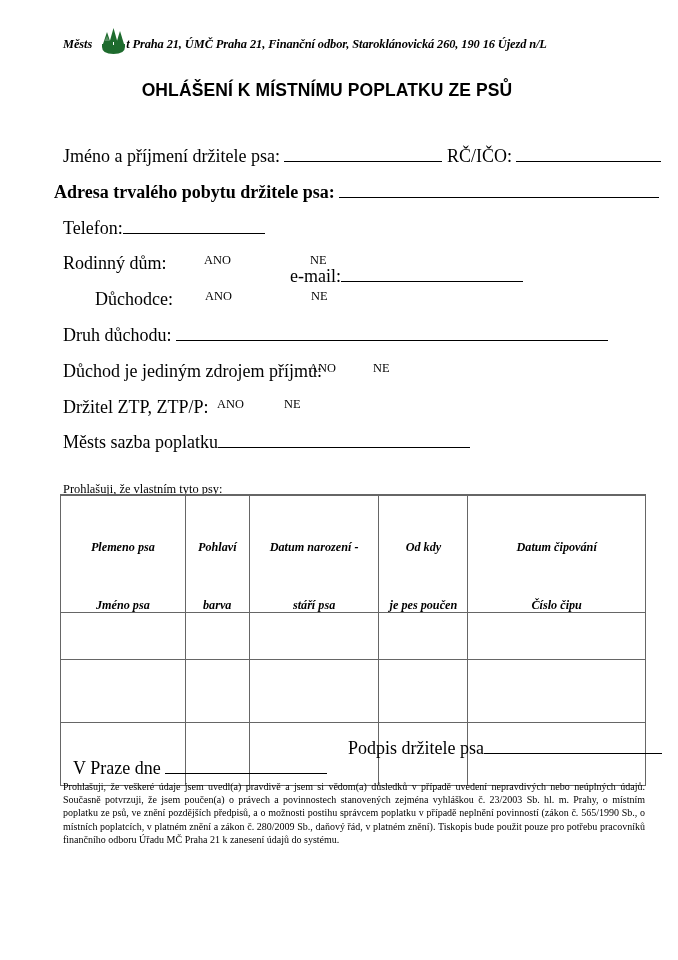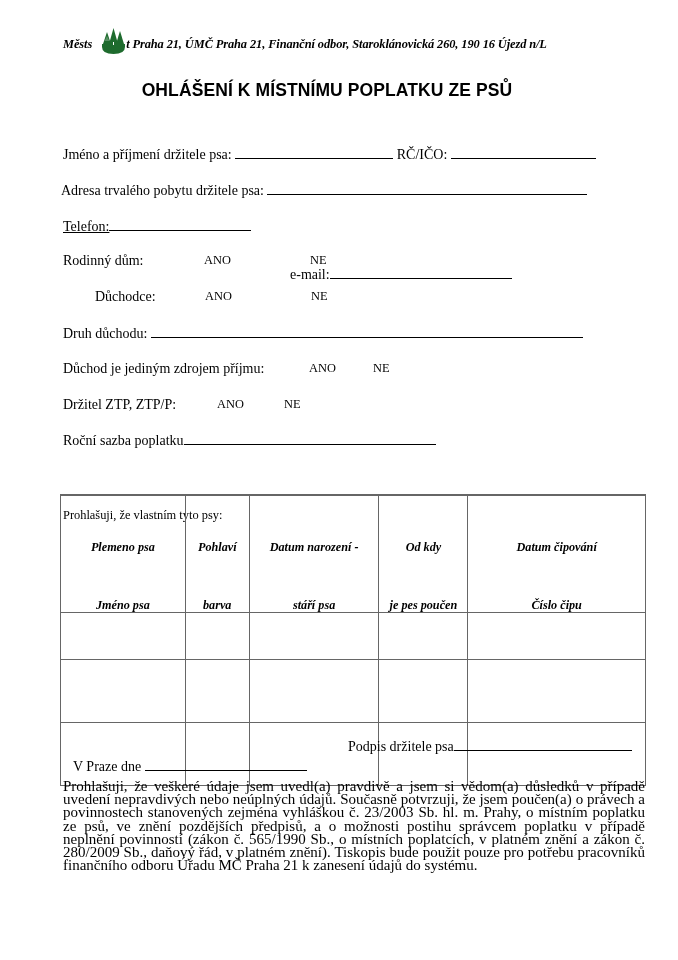--- a/index.html
+++ b/index.html
@@ -3,33 +3,33 @@
 <meta charset="utf-8">
 <style>
   html, body { margin: 0; padding: 0; background: #ffffff; }
   body { width: 678px; height: 960px; position: relative; overflow: hidden;
          font-family: "Liberation Serif", "DejaVu Serif", serif; color: #000; }
   .abs { position: absolute; white-space: nowrap; }
   .header-line { left: 63px; top: 37px; font-size: 12.4px; font-style: italic; font-weight: bold; letter-spacing: -0.1px; }
   .logo { position: absolute; left: 101px; top: 27px; width: 25px; height: 28px; }
   .title { left: 0; width: 654px; top: 80px; text-align: center;
            font-family: "Liberation Sans", "DejaVu Sans", sans-serif; font-weight: bold; font-size: 17.5px; letter-spacing: 0.1px; }
-  .field { font-size: 14px; }
+  .field { font-size: 18px; }
   .line { display: inline-block; border-bottom: 1px solid #000; height: 12px; vertical-align: baseline; }
   .opt { position: absolute; font-size: 12.4px; }
-  .intro { left: 63px; top: 482px; font-size: 12.4px; margin-top: 26px; }
+  .intro { left: 63px; top: 482px; font-size: 12.4px; }
   table.dogs { position: absolute; left: 60px; top: 494px; width: 586px; border-collapse: collapse; }
   table.dogs th, table.dogs td { border: 1.5px solid #666; padding: 0; }
   table.dogs th { font-weight: bold; font-style: italic; font-size: 12.2px; line-height: 14px; text-align: center; height: 35px; vertical-align: middle; }
   table.dogs th span { display: block; margin-top: 44px; }
   table.dogs tr.hdr th { border-top-width: 2px; }
   .r1 td { height: 46px; }
   .r2 td { height: 62px; }
   .r3 td { height: 62px; }
-  .decl { position: absolute; left: 63px; top: 780px; width: 582px; font-size: 15px; line-height: 13.2px; text-align: justify; }
+  .decl { position: absolute; left: 63px; top: 780px; width: 582px; font-size: 10px; line-height: 13.2px; text-align: justify; }
 </style>
 </head>
 <body>
 
 <div class="abs header-line">
   <span>Městs</span><span style="display:inline-block;width:26px;"></span><span>ist Praha 21, ÚMČ Praha 21, Finanční odbor, Staroklánovická 260, 190 16 Újezd n/L</span>
 </div>
 <svg class="logo" viewBox="0 0 25 28">
   <rect x="0" y="0" width="25" height="28" fill="#fff"></rect>
   <path d="M1 17 L24 17 L24 20 Q24 27 12.5 27 Q1 27 1 20 Z" fill="#1e6b2e"></path>
@@ -42,26 +42,26 @@
 
 <div class="abs title">OHLÁŠENÍ K MÍSTNÍMU POPLATKU ZE PSŮ</div>
 
 <div class="abs field" style="left:63px; top:146px;">
   <span>Jméno a příjmení držitele psa:</span>
   <span class="line" style="width:158px;"></span>
   <span>RČ/IČO:</span>
   <span class="line" style="width:145px;"></span>
 </div>
 
-<div class="abs field" style="left:61px; top:182px;">
+<div class="abs field" style="left:54px; top:182px;font-weight:bold;">
   <span>Adresa trvalého pobytu držitele psa:</span>
   <span class="line" style="width:320px;"></span>
 </div>
 
-<div class="abs field" style="left:63px; top:218px;text-decoration:underline;">
+<div class="abs field" style="left:63px; top:218px;">
   <span>Telefon:</span><span class="line" style="width:142px;"></span>
 </div>
 <div class="abs field" style="left:290px; top:218px;margin-top:48px;">
   <span>e-mail:</span><span class="line" style="width:182px;"></span>
 </div>
 
 <div class="abs field" style="left:63px; top:253px;">Rodinný dům:</div>
 <div class="opt" style="left:204px; top:253px;">ANO</div>
 <div class="opt" style="left:310px; top:253px;">NE</div>
 
@@ -76,21 +76,21 @@
 
 <div class="abs field" style="left:63px; top:361px;">Důchod je jediným zdrojem příjmu:</div>
 <div class="opt" style="left:309px; top:361px;">ANO</div>
 <div class="opt" style="left:373px; top:361px;">NE</div>
 
 <div class="abs field" style="left:63px; top:397px;">Držitel ZTP, ZTP/P:</div>
 <div class="opt" style="left:217px; top:397px;">ANO</div>
 <div class="opt" style="left:284px; top:397px;">NE</div>
 
 <div class="abs field" style="left:63px; top:432px;">
-  <span>Roční sazba poplatku</span><span class="line" style="width:252px;"></span>
+  <span>Městs sazba poplatku</span><span class="line" style="width:252px;"></span>
 </div>
 
 <div class="abs intro">Prohlašuji, že vlastním tyto psy:</div>
 
 <table class="dogs">
   <colgroup>
     <col style="width:125px">
       <col style="width:64px">
       <col style="width:130px">
       <col style="width:89px">

